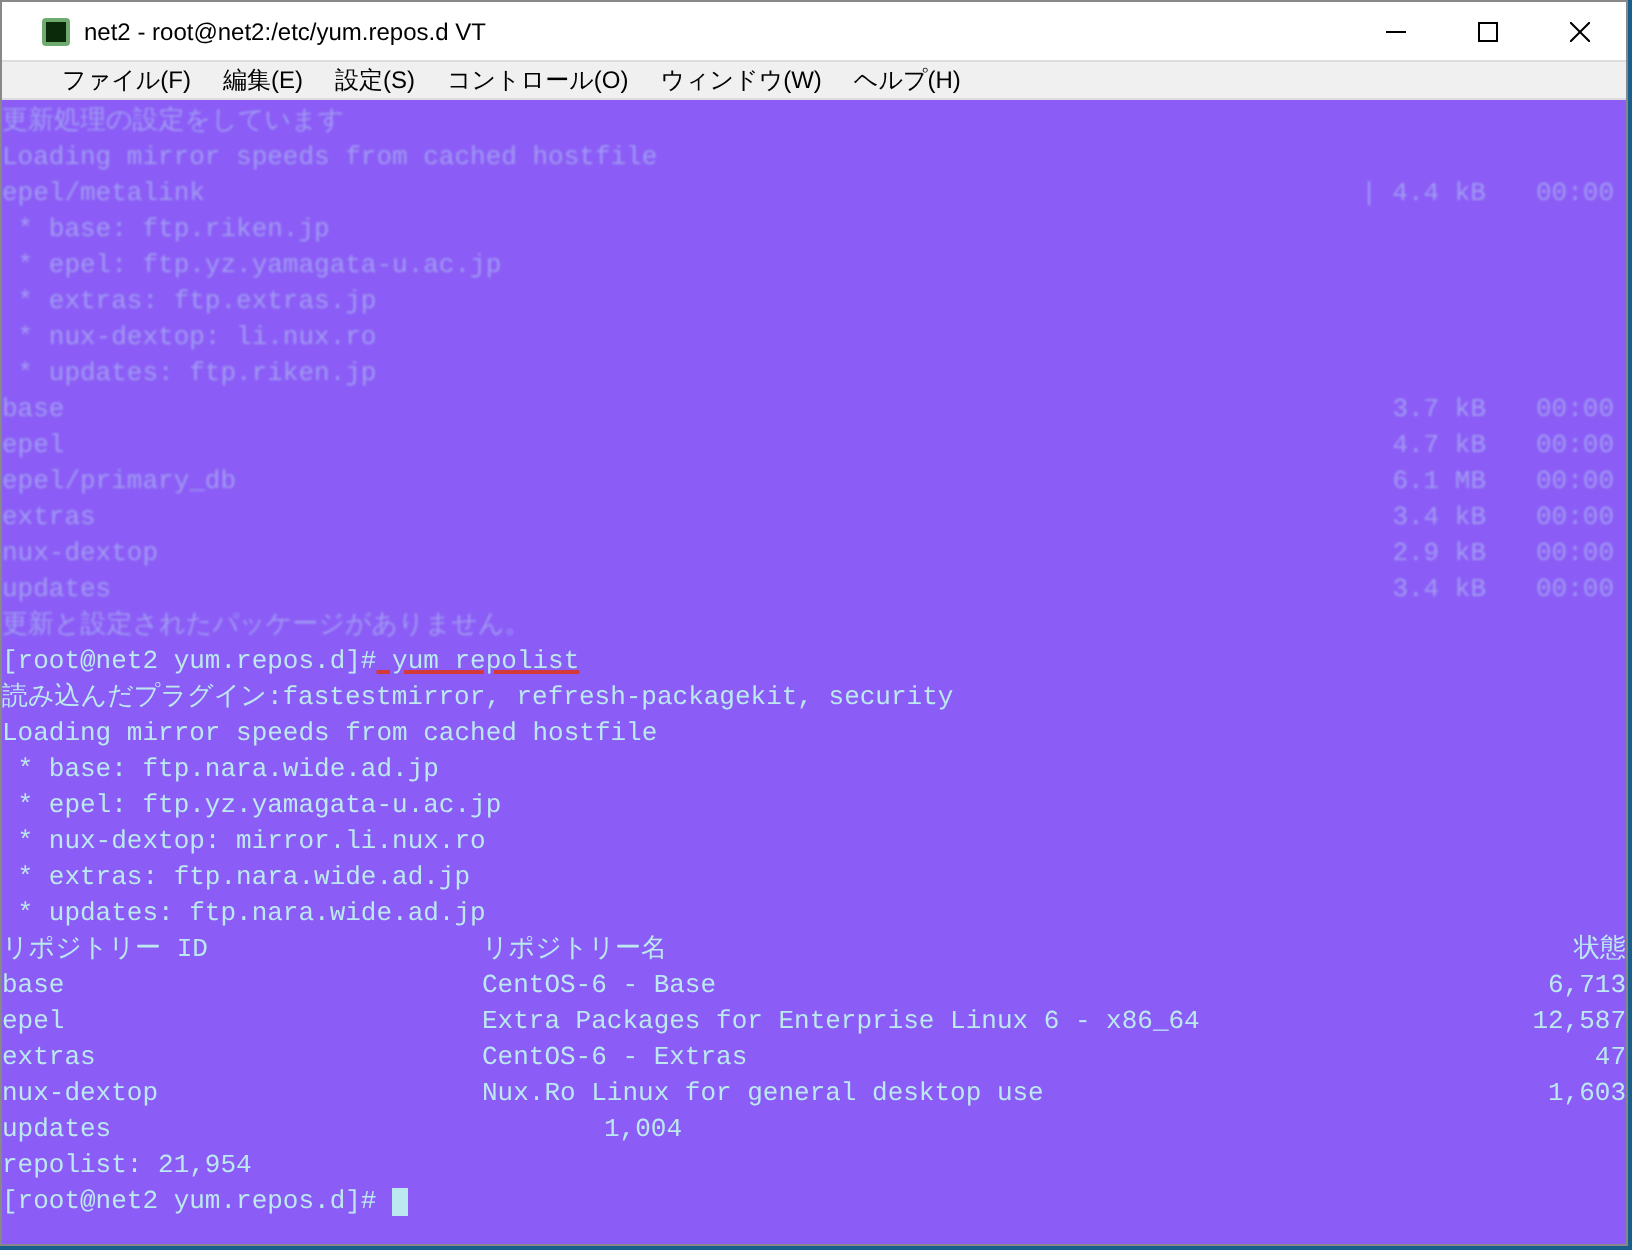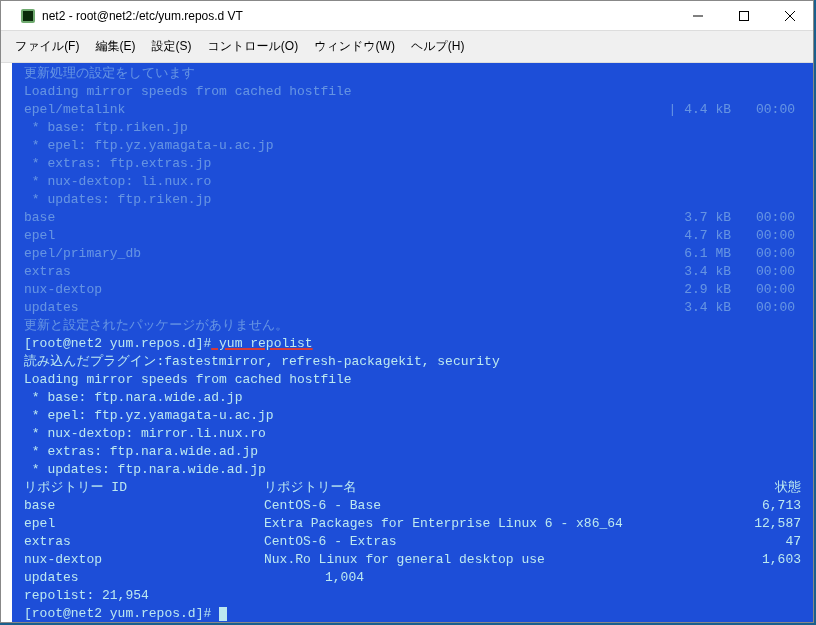--- a/index.html
+++ b/index.html
@@ -48,42 +48,41 @@
     .window-control {
       width: 46px;
       height: 30px;
       display: flex;
       align-items: center;
       justify-content: center;
       color: #000;
     }
     .window-control svg { width: 10px; height: 10px; }
     .menubar {
-      height: 32px;
+      height: 19px;
       background: #f0f0f0;
       display: flex;
       align-items: center;
-      padding-left: 6px;
+      padding-left: 22px;
       border-bottom: 1px solid #ddd;
     }
     .menu-item {
       font-size: 12px;
       padding: 0 8px;
       color: #000;
       font-family: "Yu Gothic UI", sans-serif;
     }
     .terminal {
       flex: 1;
-      background: #1d4ed8;
+      background: #8b5cf6;
       color: #bce8f0;
-      padding: 2px 12px;
+      padding: 2px 0;
       position: relative;
       overflow: hidden;
       line-height: 18px;
-      margin-left: 11px;
     }
     .faded-top {
       opacity: 0.45;
       filter: blur(0.5px);
     }
     .line { white-space: pre; }
     .prompt-user { color: #bce8f0; }
     .underline-red {
       text-decoration: underline;
       text-decoration-color: #d43a3a;

